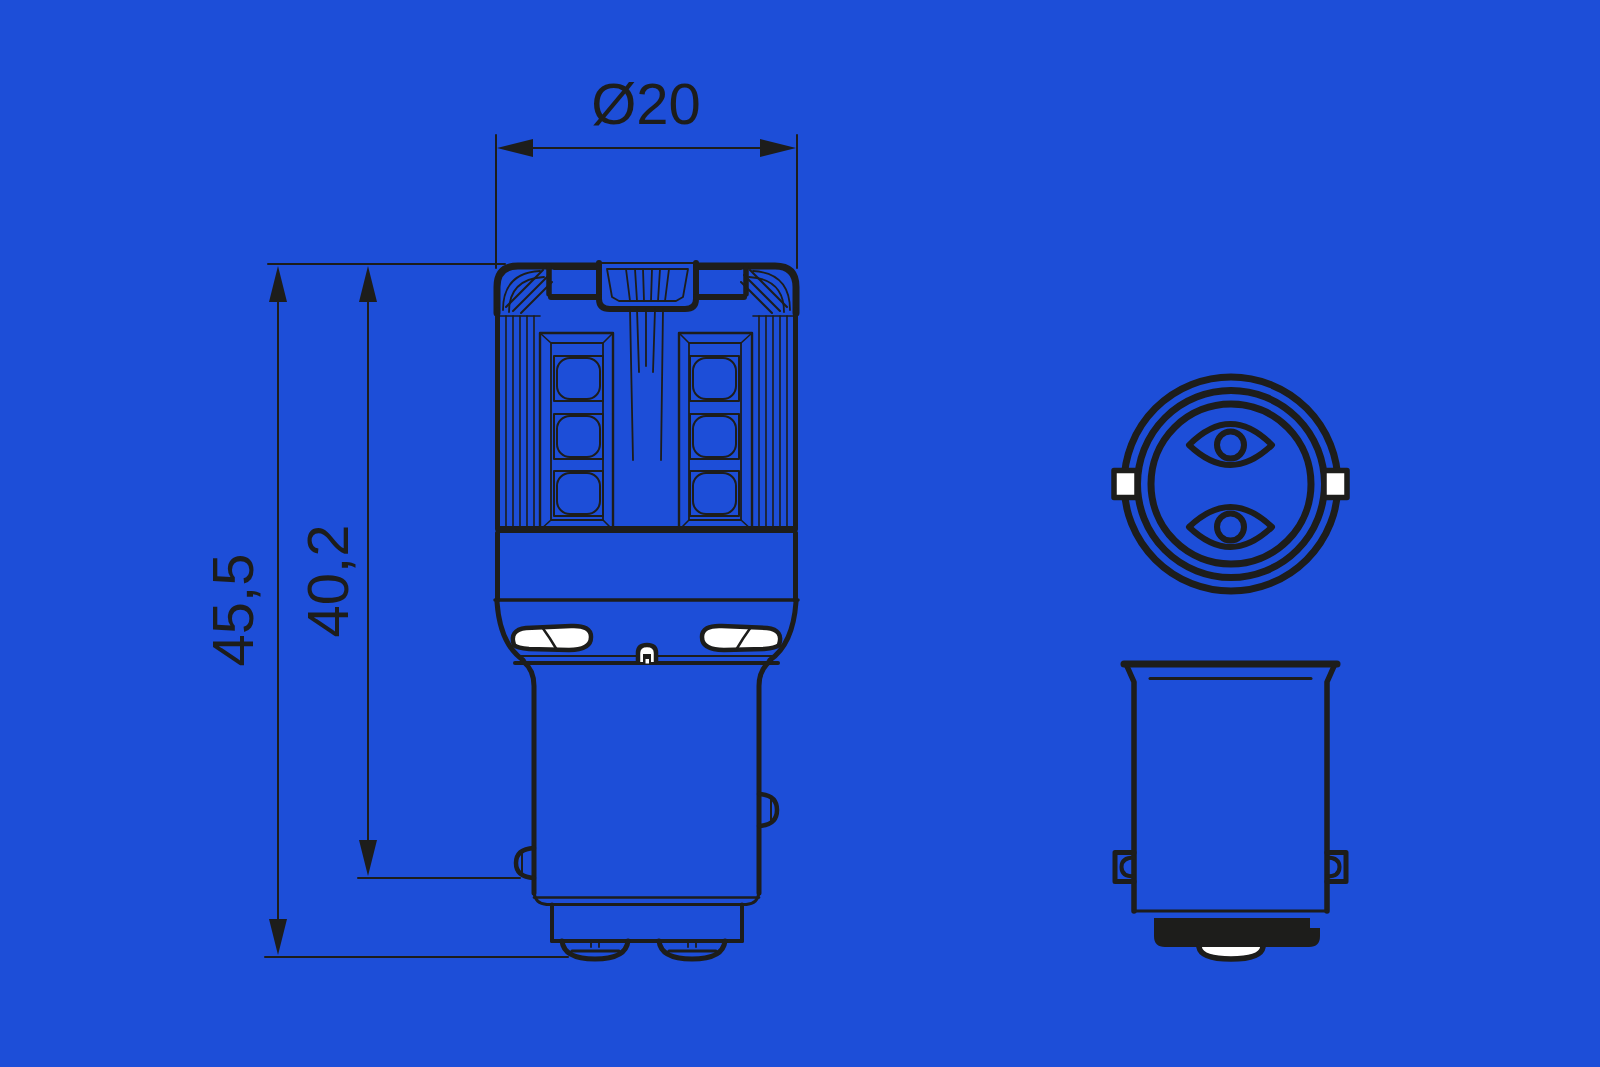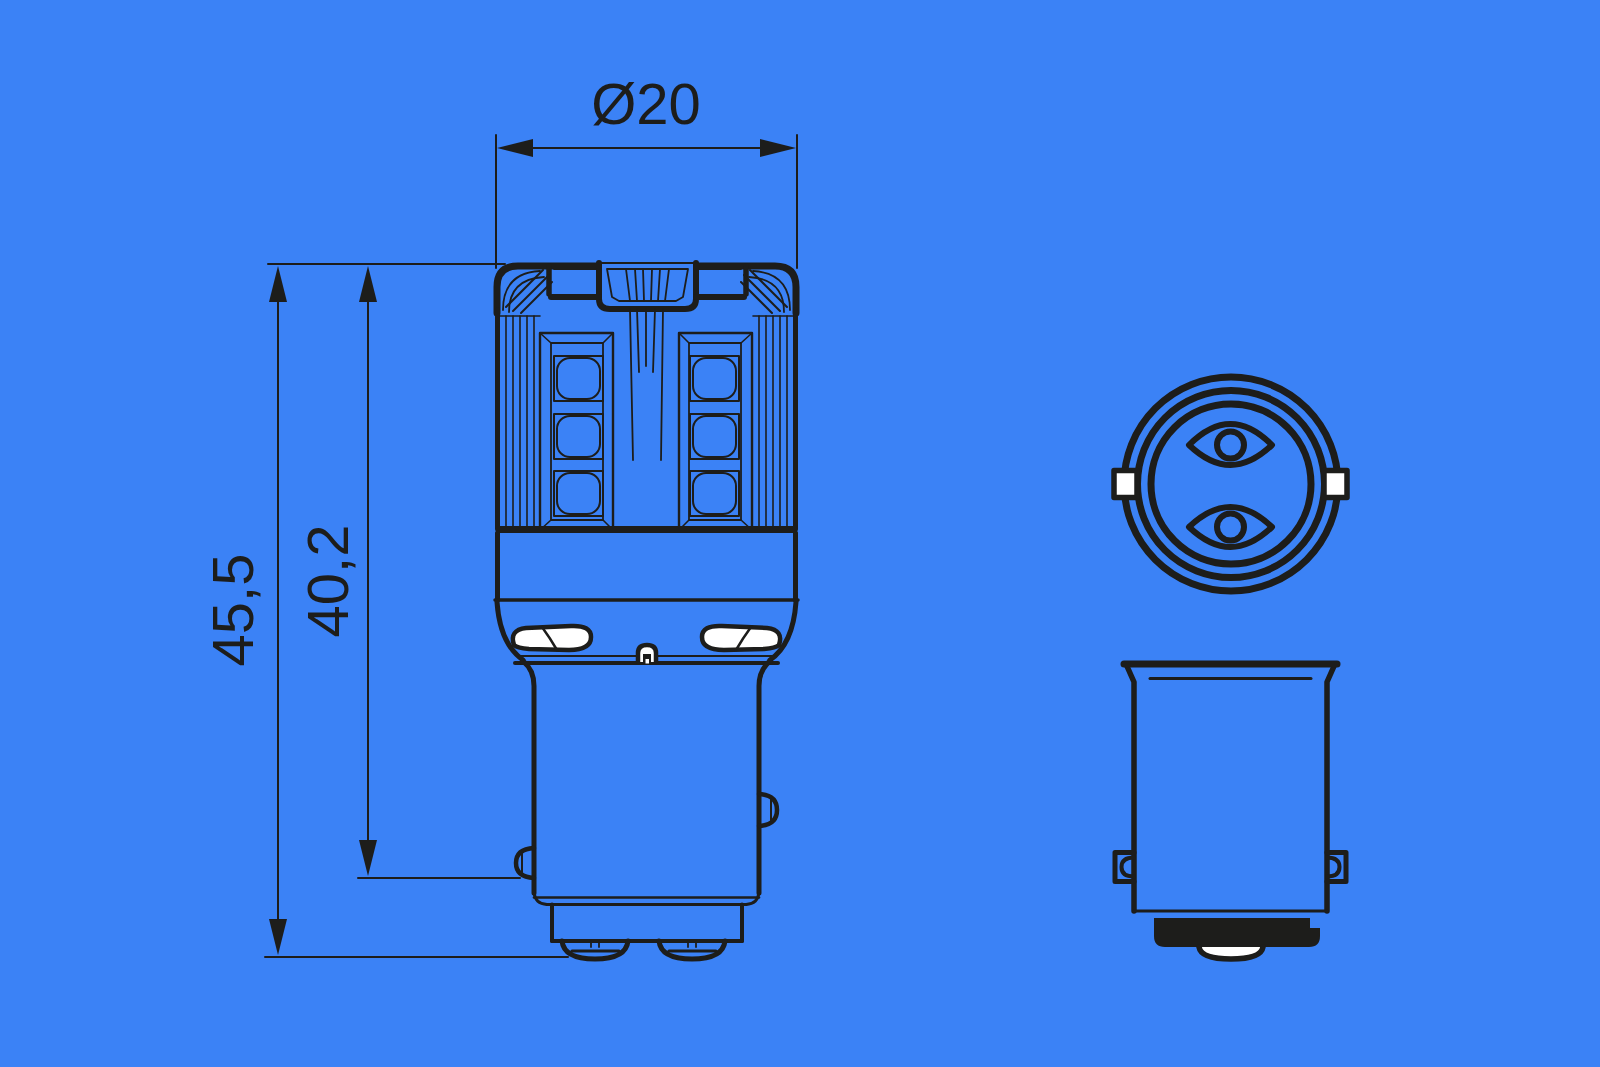--- a/index.html
+++ b/index.html
@@ -1,16 +1,16 @@
 <!DOCTYPE html>
 <html><head>
 <meta charset="utf-8">
 <style>
   html,body{margin:0;padding:0;background:#ffffff;}
-  .stage{position:relative;width:1600px;height:1067px;background:#3b82f6;overflow:hidden;}
+  .stage{position:relative;width:1600px;height:1067px;background:#1d4ed8;overflow:hidden;}
   svg{display:block;}
   text{font-family:"Liberation Sans","DejaVu Sans",sans-serif;fill:#1d1d1b;}
 </style>
 </head>
 <body>
 
 <div class="stage">
 <svg width="1600" height="1067" viewBox="0 0 1600 1067" xmlns="http://www.w3.org/2000/svg" stroke-linecap="round" stroke-linejoin="round">
 
   <g stroke="#1d1d1b" fill="none">

